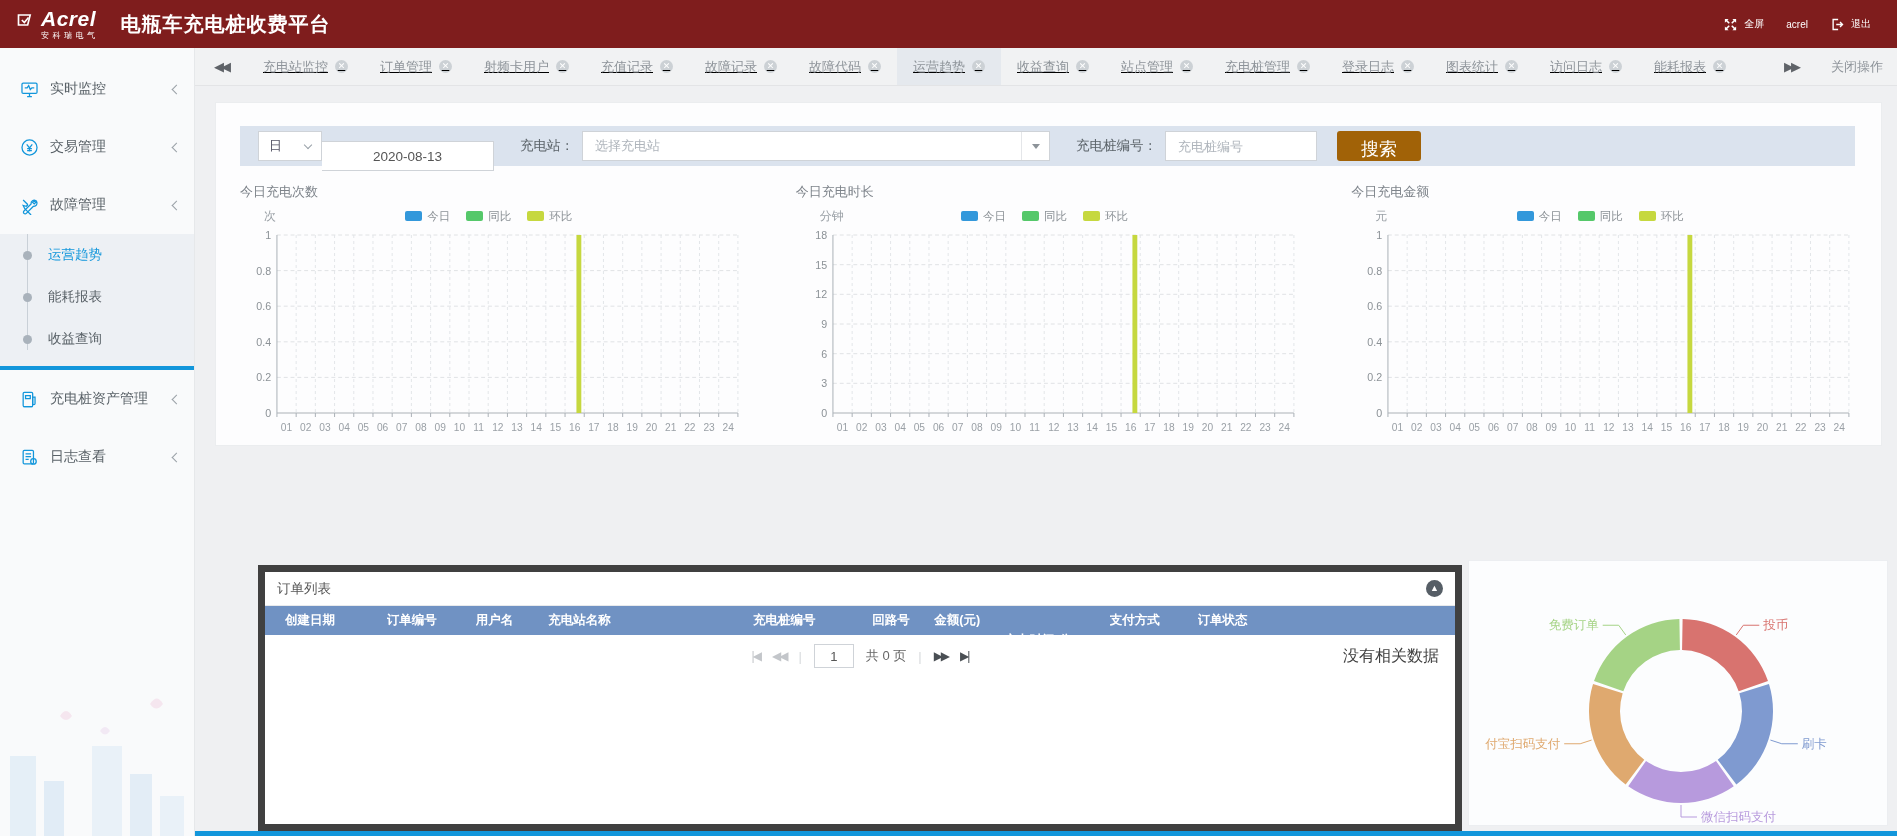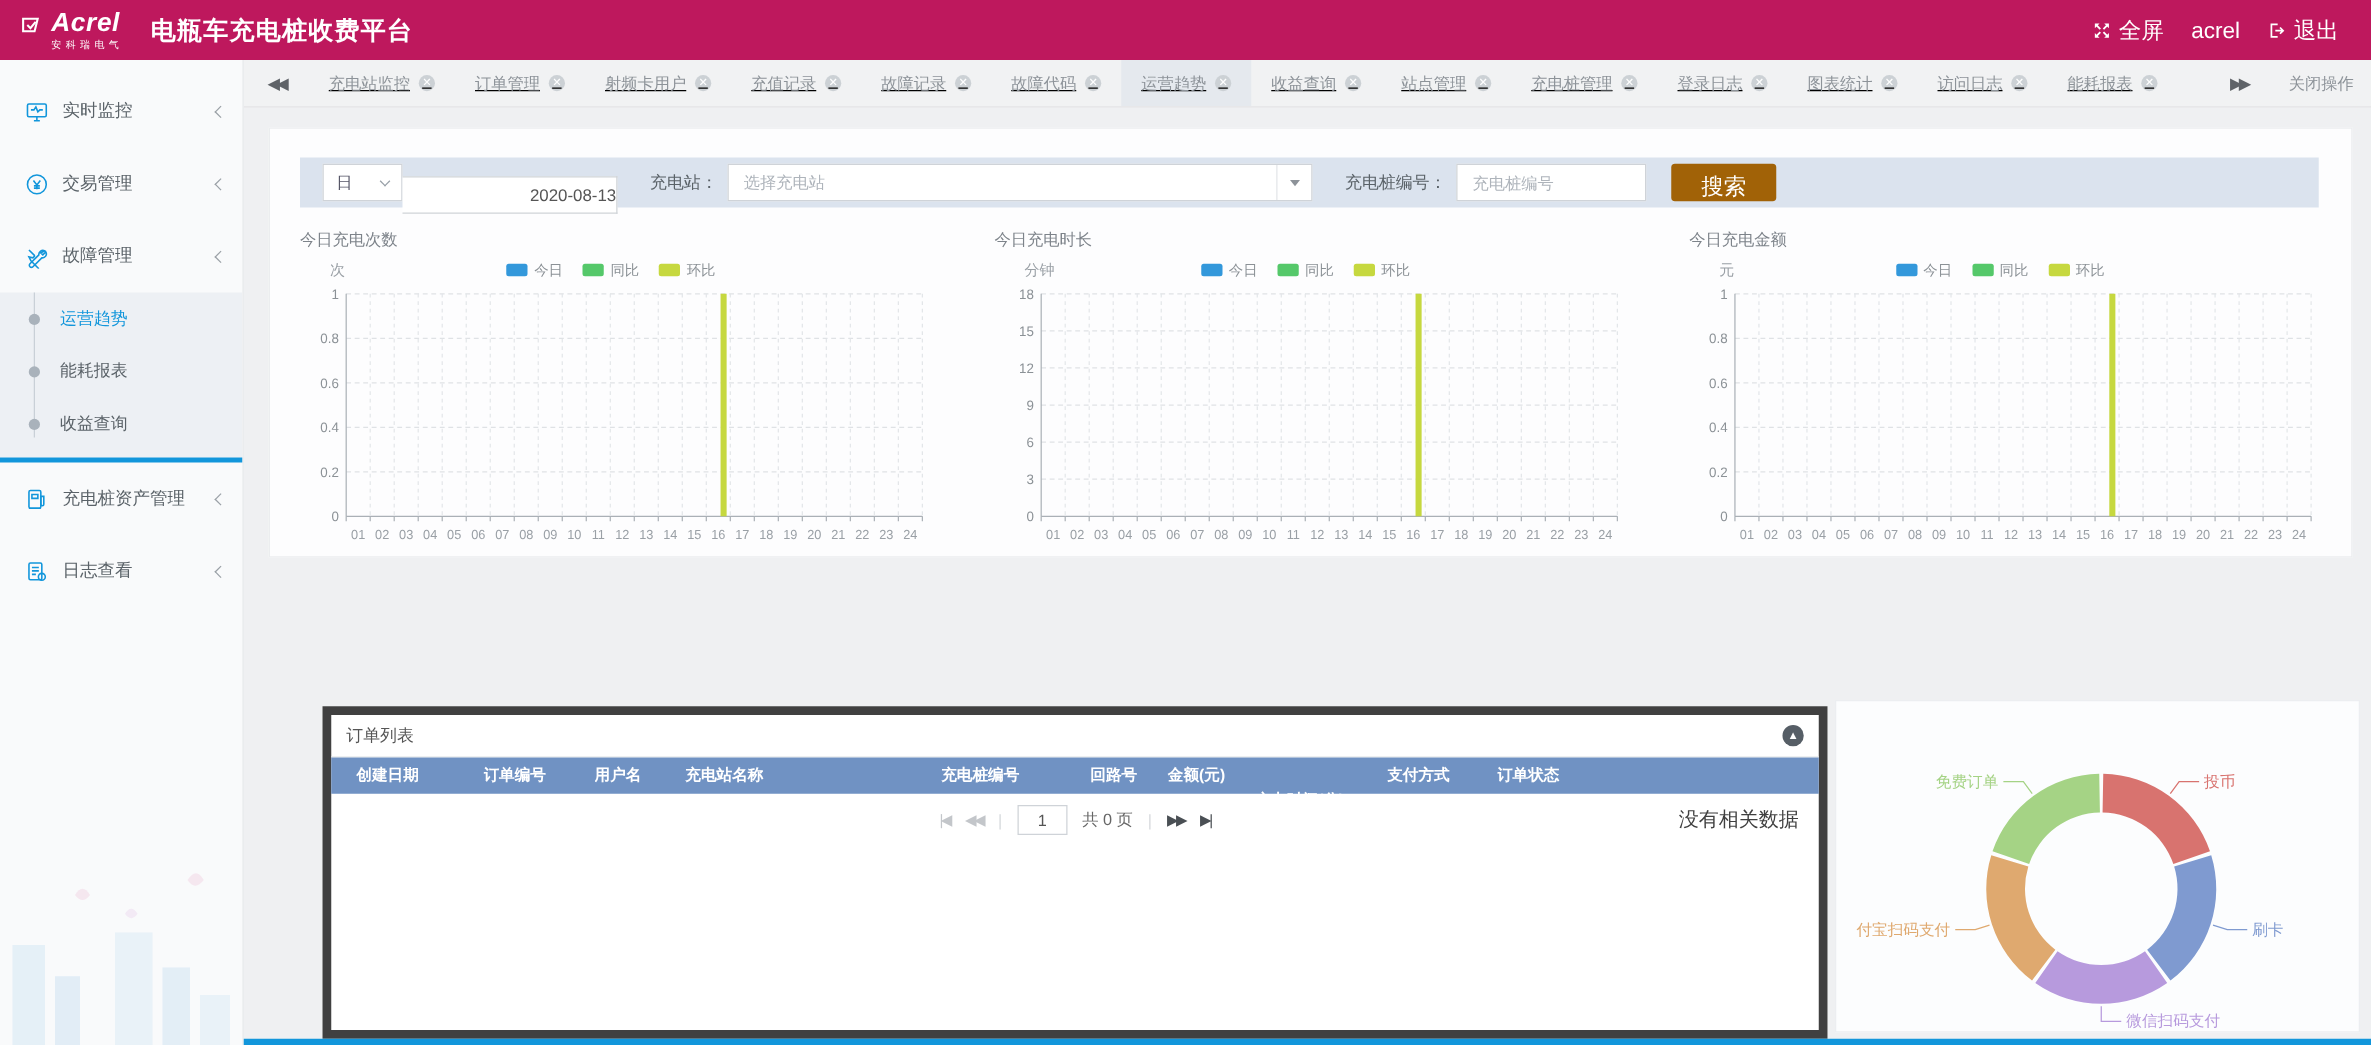--- a/index.html
+++ b/index.html
@@ -1,29 +1,29 @@
 <!DOCTYPE html>
 <html><head>
 <meta charset="utf-8">
 <style>
   * { margin:0; padding:0; box-sizing:border-box; }
   html,body { width:1897px; height:836px; overflow:hidden;
     font-family:"Liberation Sans","DejaVu Sans",sans-serif; background:#eff0f2; }
 
   
   .topbar { position:absolute; left:0; top:0; width:1897px; height:48px;
-    background:#be185d; display:flex; align-items:center; color:#fff; z-index:5; }
+    background:#7f1d1d; display:flex; align-items:center; color:#fff; z-index:5; }
   .logo { display:flex; align-items:center; margin-left:16px; }
   .logo-mark { width:20px; height:20px; margin-right:5px; margin-top:-8px; }
   .logo-txt { display:flex; flex-direction:column; line-height:1; }
   .logo-name { font-size:21px; font-weight:bold; font-style:italic; letter-spacing:0.5px; }
   .logo-sub { font-size:8px; letter-spacing:3.5px; margin-top:3px; }
   .app-title { font-size:20px; font-weight:bold; margin-left:22px; letter-spacing:1px; }
   .topbar-right { margin-left:auto; display:flex; align-items:center; gap:22px;
-    margin-right:26px; font-size:18px; }
+    margin-right:26px; font-size:10px; }
   .topbar-item { display:flex; align-items:center; gap:6px; cursor:pointer; }
 
   
   .tabbar { position:absolute; left:195px; top:48px; width:1702px; height:38px;
     background:#f1f2f3; border-bottom:1px solid #e3e4e6; display:flex; align-items:stretch; overflow:hidden; }
   .tab-scroll { width:52px; display:flex; align-items:center; justify-content:center;
     color:#5f6368; font-size:13px; cursor:pointer; flex:none; letter-spacing:-3px; font-weight:bold; }
   .tab { display:flex; align-items:center; gap:7px; padding:0 16px; font-size:13px;
     color:#8d9399; cursor:pointer; flex:none; white-space:nowrap; }
   .tab.active { background:#e5e9ee; }
@@ -55,21 +55,21 @@
   
   .content { position:absolute; left:195px; top:86px; width:1702px; height:750px; }
   .panelA { position:absolute; left:20px; top:16px; width:1667px; height:344px;
     background:#fdfdfe; border:1px solid #ebedef; }
   .filterbar { position:absolute; left:24px; top:23px; right:26px; height:40px;
     background:#dbe3ee; display:flex; align-items:center; padding-left:18px; }
   .ctl { background:#fff; border:1px solid #cfd3d8; height:30px; display:flex; align-items:center; }
   .period-box { width:64px; justify-content:space-between; padding:0 10px; font-size:13px; color:#556; cursor:pointer; }
   .period-caret { width:6px; height:6px; border-left:1px solid #98a0a8; border-bottom:1px solid #98a0a8;
     transform:rotate(-45deg); margin-top:-3px; }
-  .date-box { width:172px; justify-content:flex-end; font-size:13.5px; color:#555; border-left:none; cursor:text;margin-top:20px; }
+  .date-box { width:172px; justify-content:center; font-size:13.5px; color:#555; border-left:none; cursor:text;margin-top:20px; }
   .flabel { font-size:13.5px; color:#5a6268; margin-left:26px; margin-right:8px; }
   .combo { width:468px; padding-left:12px; font-size:13px; color:#aeb4bb; position:relative; cursor:pointer; }
   .combo-caret-box { position:absolute; right:0; top:0; width:28px; height:28px; border-left:1px solid #e4e6e9;
     display:flex; align-items:center; justify-content:center; }
   .caret-dn { width:0; height:0; border-left:4px solid transparent; border-right:4px solid transparent;
     border-top:5px solid #8d9399; }
   .pile-input { width:152px; padding-left:12px; font-size:13px; color:#aeb4bb; border:1px solid #cfd3d8;
     height:30px; background:#fff; outline:none; font-family:inherit; }
   .pile-input::placeholder { color:#aeb4bb; }
   .search-btn { margin-left:20px; width:84px; height:30px; background:#a16207; color:#fff;

